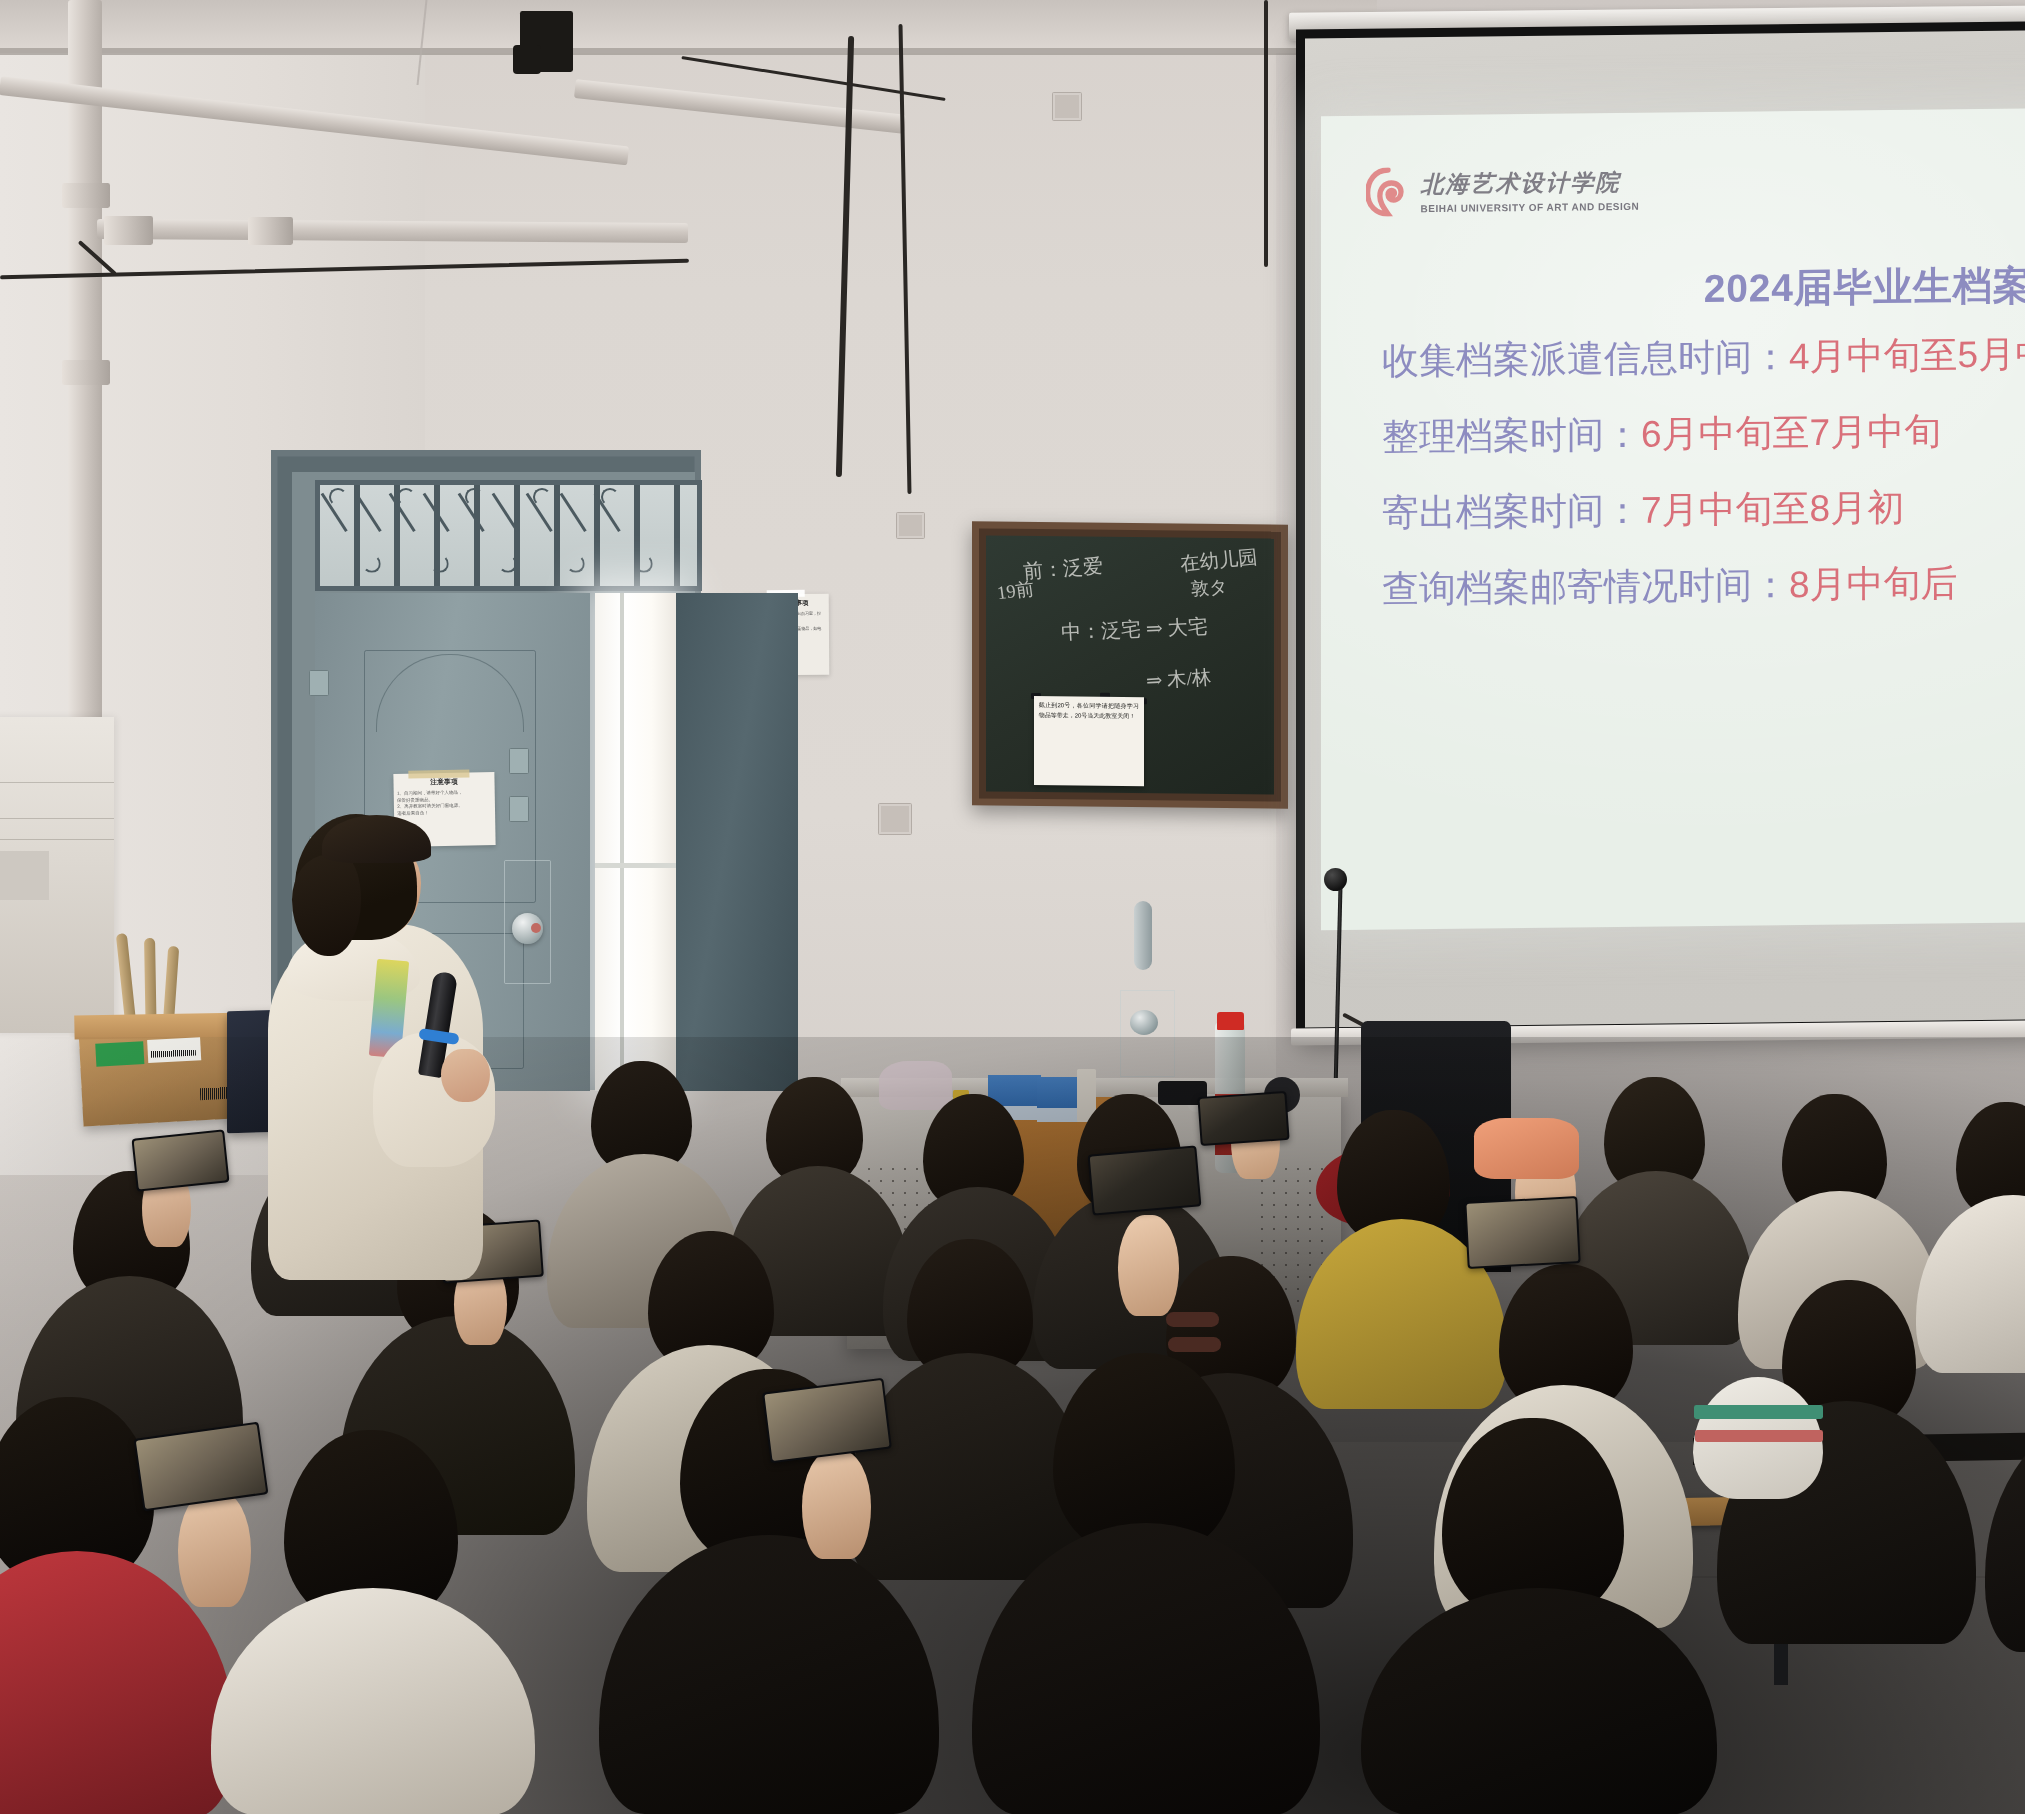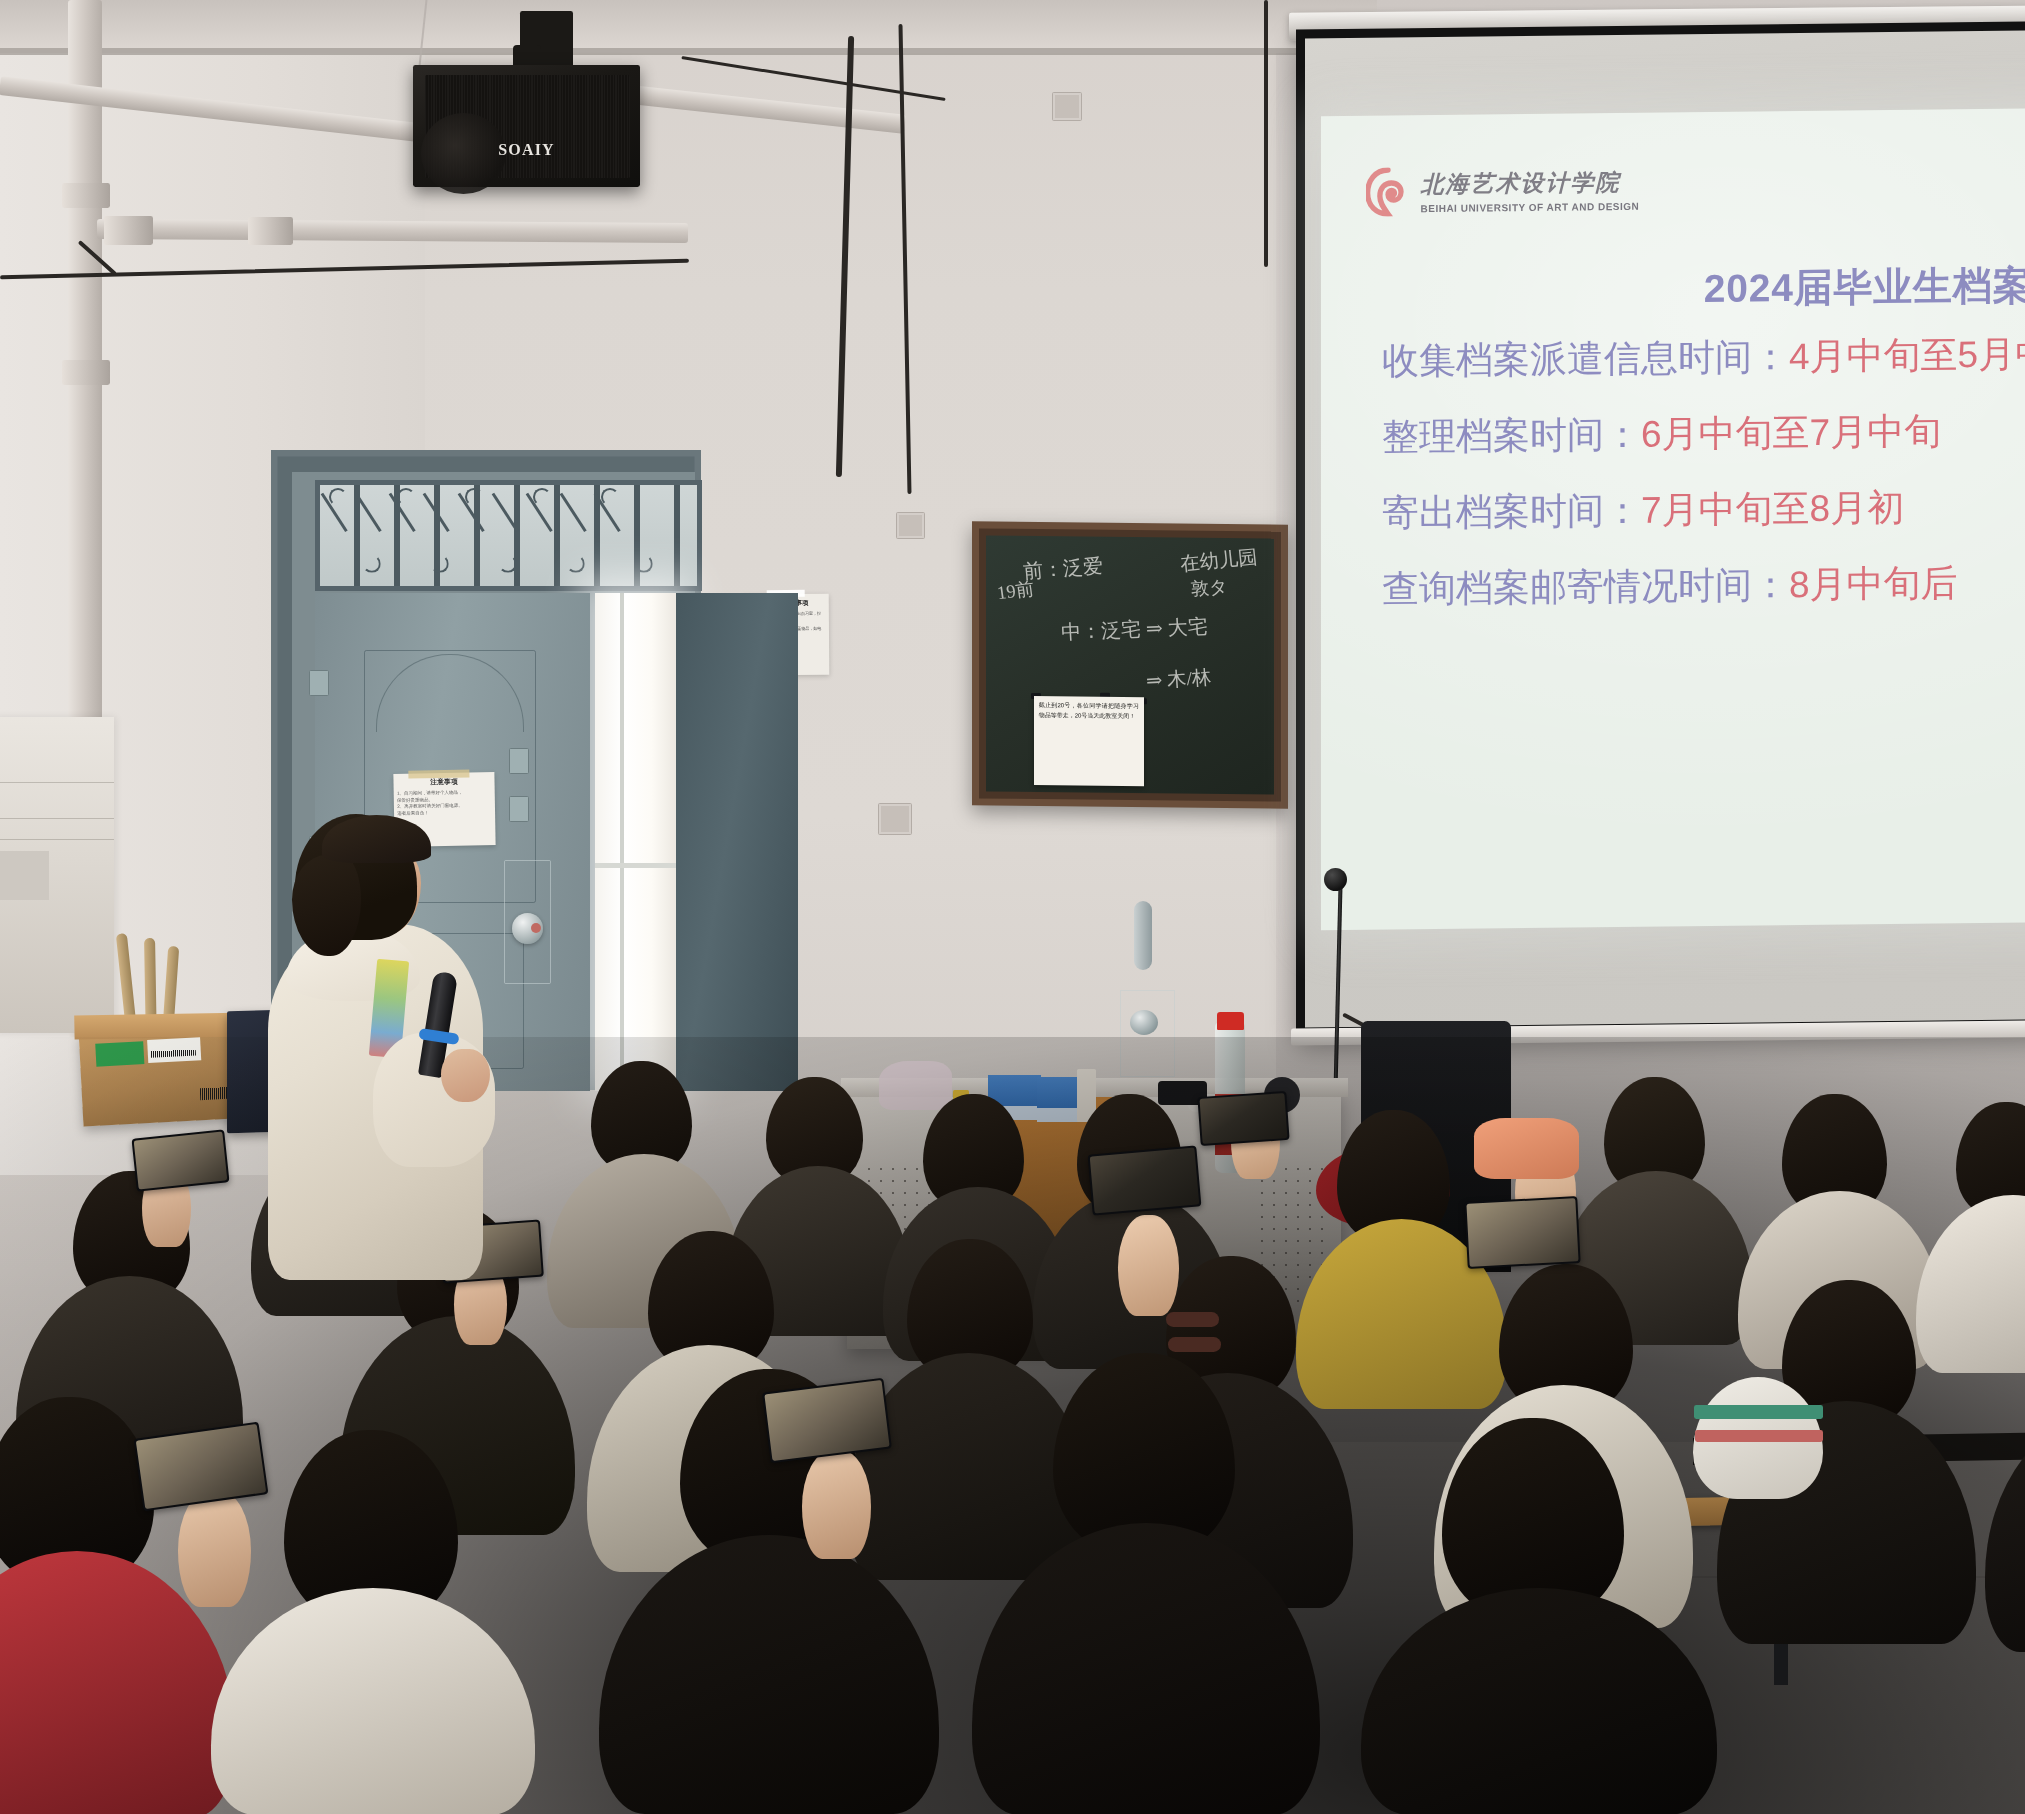--- a/index.html
+++ b/index.html
@@ -497,25 +497,20 @@
 
   <div class="cable" style="left:0;top:267px;width:689px;height:3.6px;transform:rotate(-1.4deg);"></div>
   <div class="cable" style="left:73px;top:256px;width:49px;height:3.6px;transform:rotate(42deg);"></div>
   <div class="cable" style="left:842px;top:36px;width:5.7px;height:441px;transform:rotate(1.6deg);"></div>
   <div class="cable" style="left:903px;top:24px;width:4px;height:470px;transform:rotate(-1.1deg);"></div>
   <div class="cable" style="left:680px;top:77px;width:267px;height:3.2px;transform:rotate(9deg);"></div>
   <div class="cable" style="left:1264px;top:0;width:4px;height:267px;"></div>
 
   <div class="spk-bracket" style="left:520px;top:11.3px;width:53px;height:61px;"></div>
   <div class="spk-bracket" style="left:513px;top:45px;width:28px;height:29px;border-radius:4px;"></div>
-  <div class="speaker">
-    <div class="speaker-grille"></div>
-    <div class="speaker-cone"></div>
-    <div class="speaker-brand">SOAIY</div>
-  </div>
 
   <div class="outlet" style="left:1052px;top:92px;width:28px;height:27px;">
       <div class="outlet-inner"></div>
     </div>
   <div class="outlet" style="left:896px;top:512px;width:27px;height:25px;">
       <div class="outlet-inner"></div>
     </div>
   <div class="outlet" style="left:878px;top:803px;width:32px;height:30px;">
       <div class="outlet-inner"></div>
     </div>

